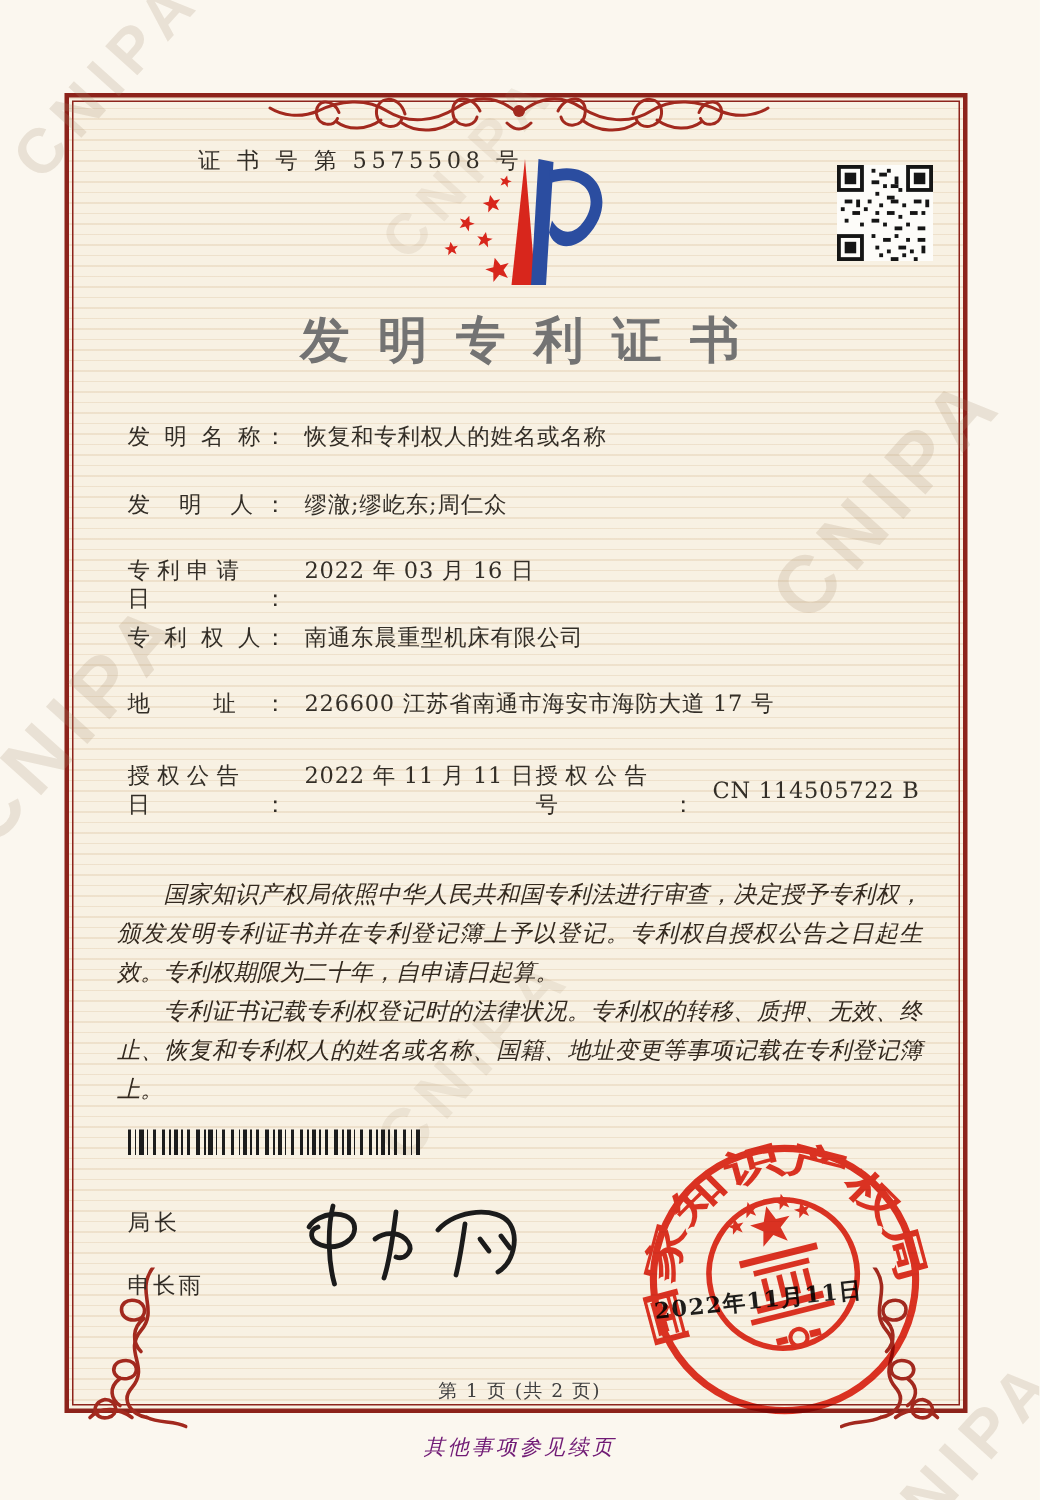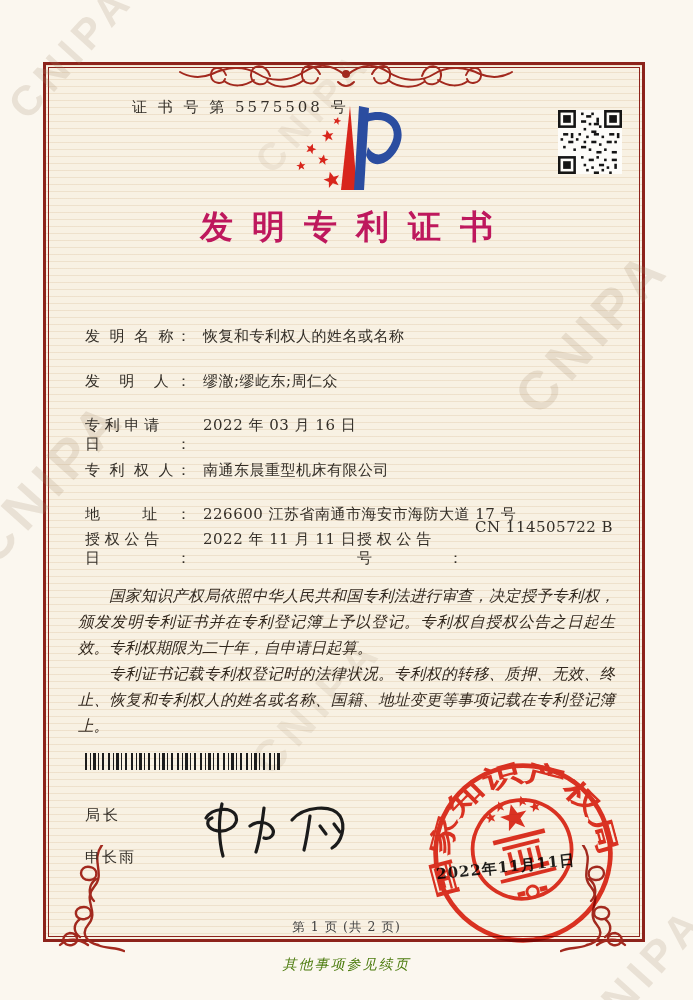--- a/index.html
+++ b/index.html
@@ -21,25 +21,25 @@
         white-space:nowrap; z-index:1; pointer-events:none; }
 
   .content { position:absolute; inset:0; z-index:2; color:#332e27; }
 
   .cert-no { position:absolute; left:84px; top:98px; font-size:15px; letter-spacing:3px;margin-left:48px; }
 
   .logo { position:absolute; left:287px; top:100px; }
   .qr { position:absolute; left:558px; top:110px; }
 
   .title { position:absolute; left:0; top:205px; width:100%; text-align:center;
-           font-size:33px; font-weight:bold; letter-spacing:19px; padding-left:19px; color:#be185d; }
+           font-size:33px; font-weight:bold; letter-spacing:19px; padding-left:19px; color:#737373; }
 
   .fields { position:absolute; left:85px; top:282px; right:60px; }
   .frow { display:flex; align-items:baseline; height:44.5px; font-size:15px; }
-  .flabel { display:inline-block; width:106px; text-align-last:justify; letter-spacing:0; flex:none;margin-top:45px; }
+  .flabel { display:inline-block; width:106px; text-align-last:justify; letter-spacing:0; flex:none; }
   .fvalue { margin-left:12px; letter-spacing:0.5px; }
   .grant-row { display:flex; align-items:center; height:44.5px; font-size:15px; }
   .grant-group1 { display:flex; align-items:baseline; width:272px; flex:none; }
 
   .paras { position:absolute; left:78px; top:583px; width:537px; font-size:15.5px;
            line-height:26px; text-align:justify; font-style:italic; color:#33291f; }
   .paras p { text-indent:2em; }
 
   .barcode { position:absolute; left:85px; top:753px; width:197px; height:17px;
     background:repeating-linear-gradient(90deg,
@@ -53,21 +53,21 @@
 
   .seal { position:absolute; left:428px; top:758px; transform:rotate(-14deg);
           mix-blend-mode:multiply; opacity:0.95; z-index:3; }
   .seal-date { position:absolute; left:436px; top:858px; font-size:15px; font-weight:600;
                color:#1e1e1e; letter-spacing:1px; transform:rotate(-6deg); z-index:4;
                mix-blend-mode:multiply; }
 
   .page-num { position:absolute; left:0; top:919px; width:100%; text-align:center;
               font-size:12.5px; letter-spacing:1px; color:#404040; }
   .cont-note { position:absolute; left:0; top:956px; width:100%; text-align:center;
-               font-size:14px; letter-spacing:2px; font-style:italic; color:#4d7c0f; }
+               font-size:14px; letter-spacing:2px; font-style:italic; color:#701a75; }
 
   .ornament { position:absolute; z-index:2; }
   .orn-top { left:176px; top:50px; }
   .orn-bl { left:40px; top:845px; }
   .orn-br { left:560px; top:845px; transform:scaleX(-1); }
 </style>
 </head>
 <body>
 
 <div class="page">

